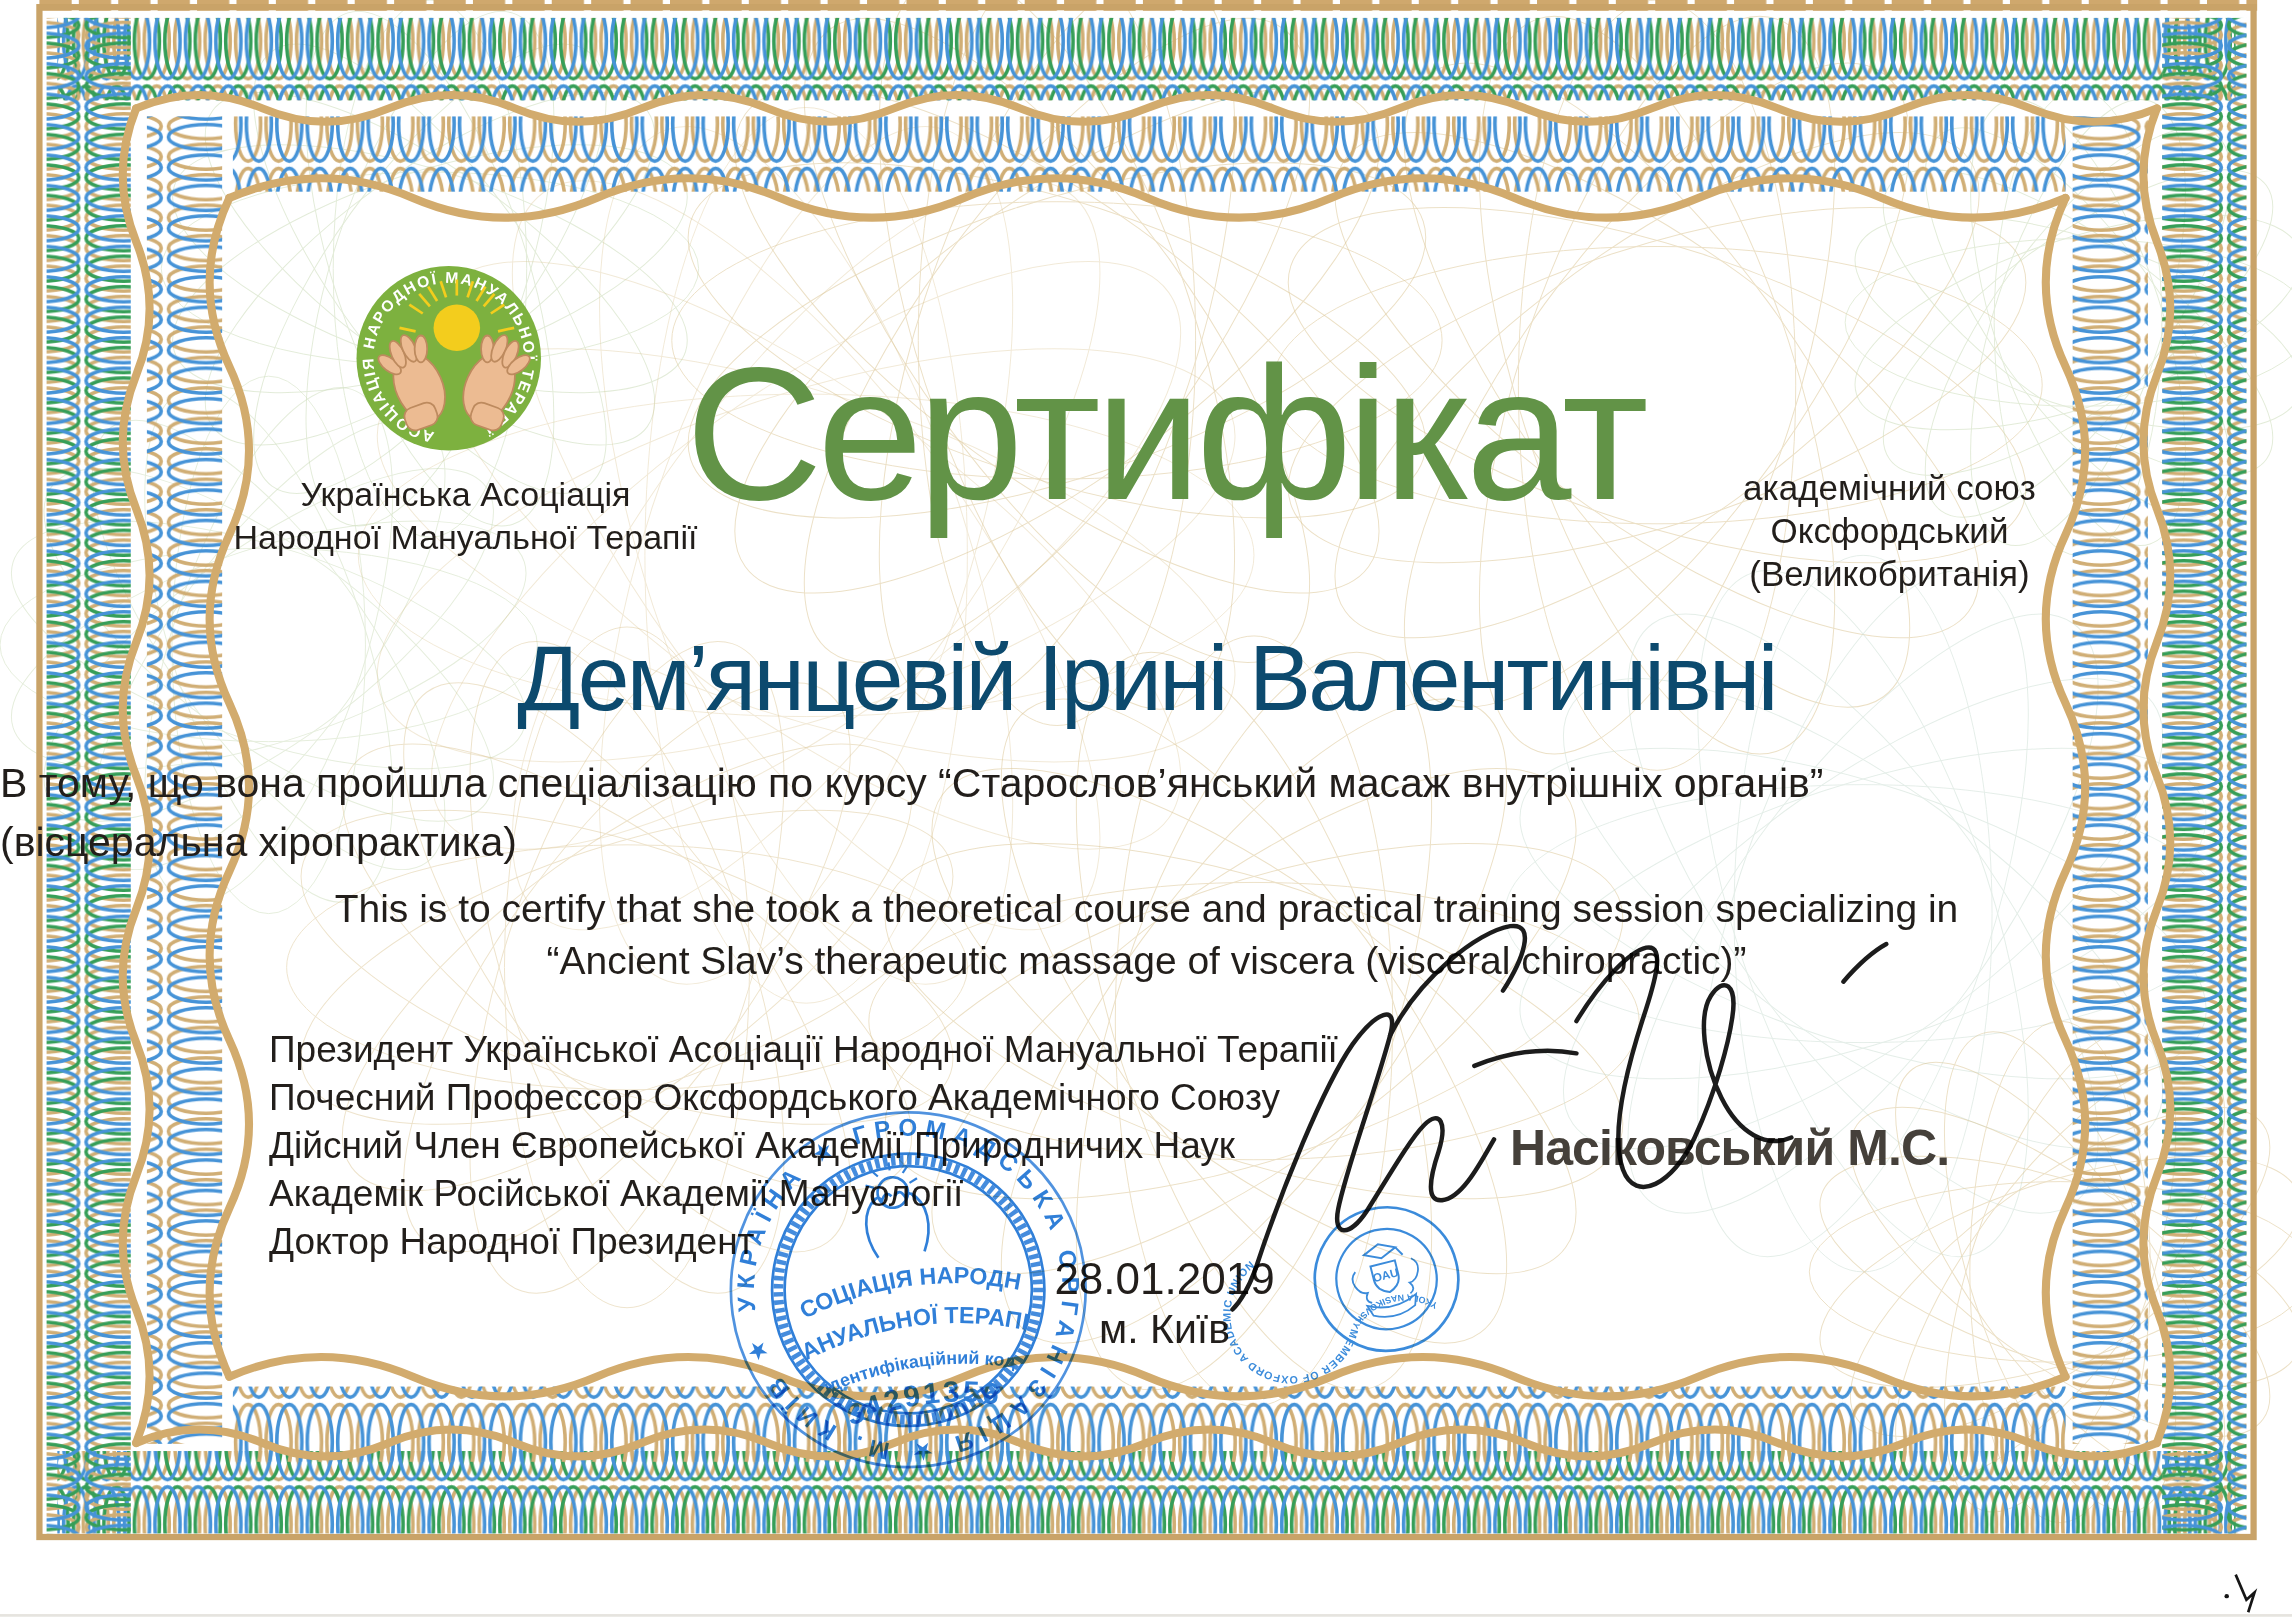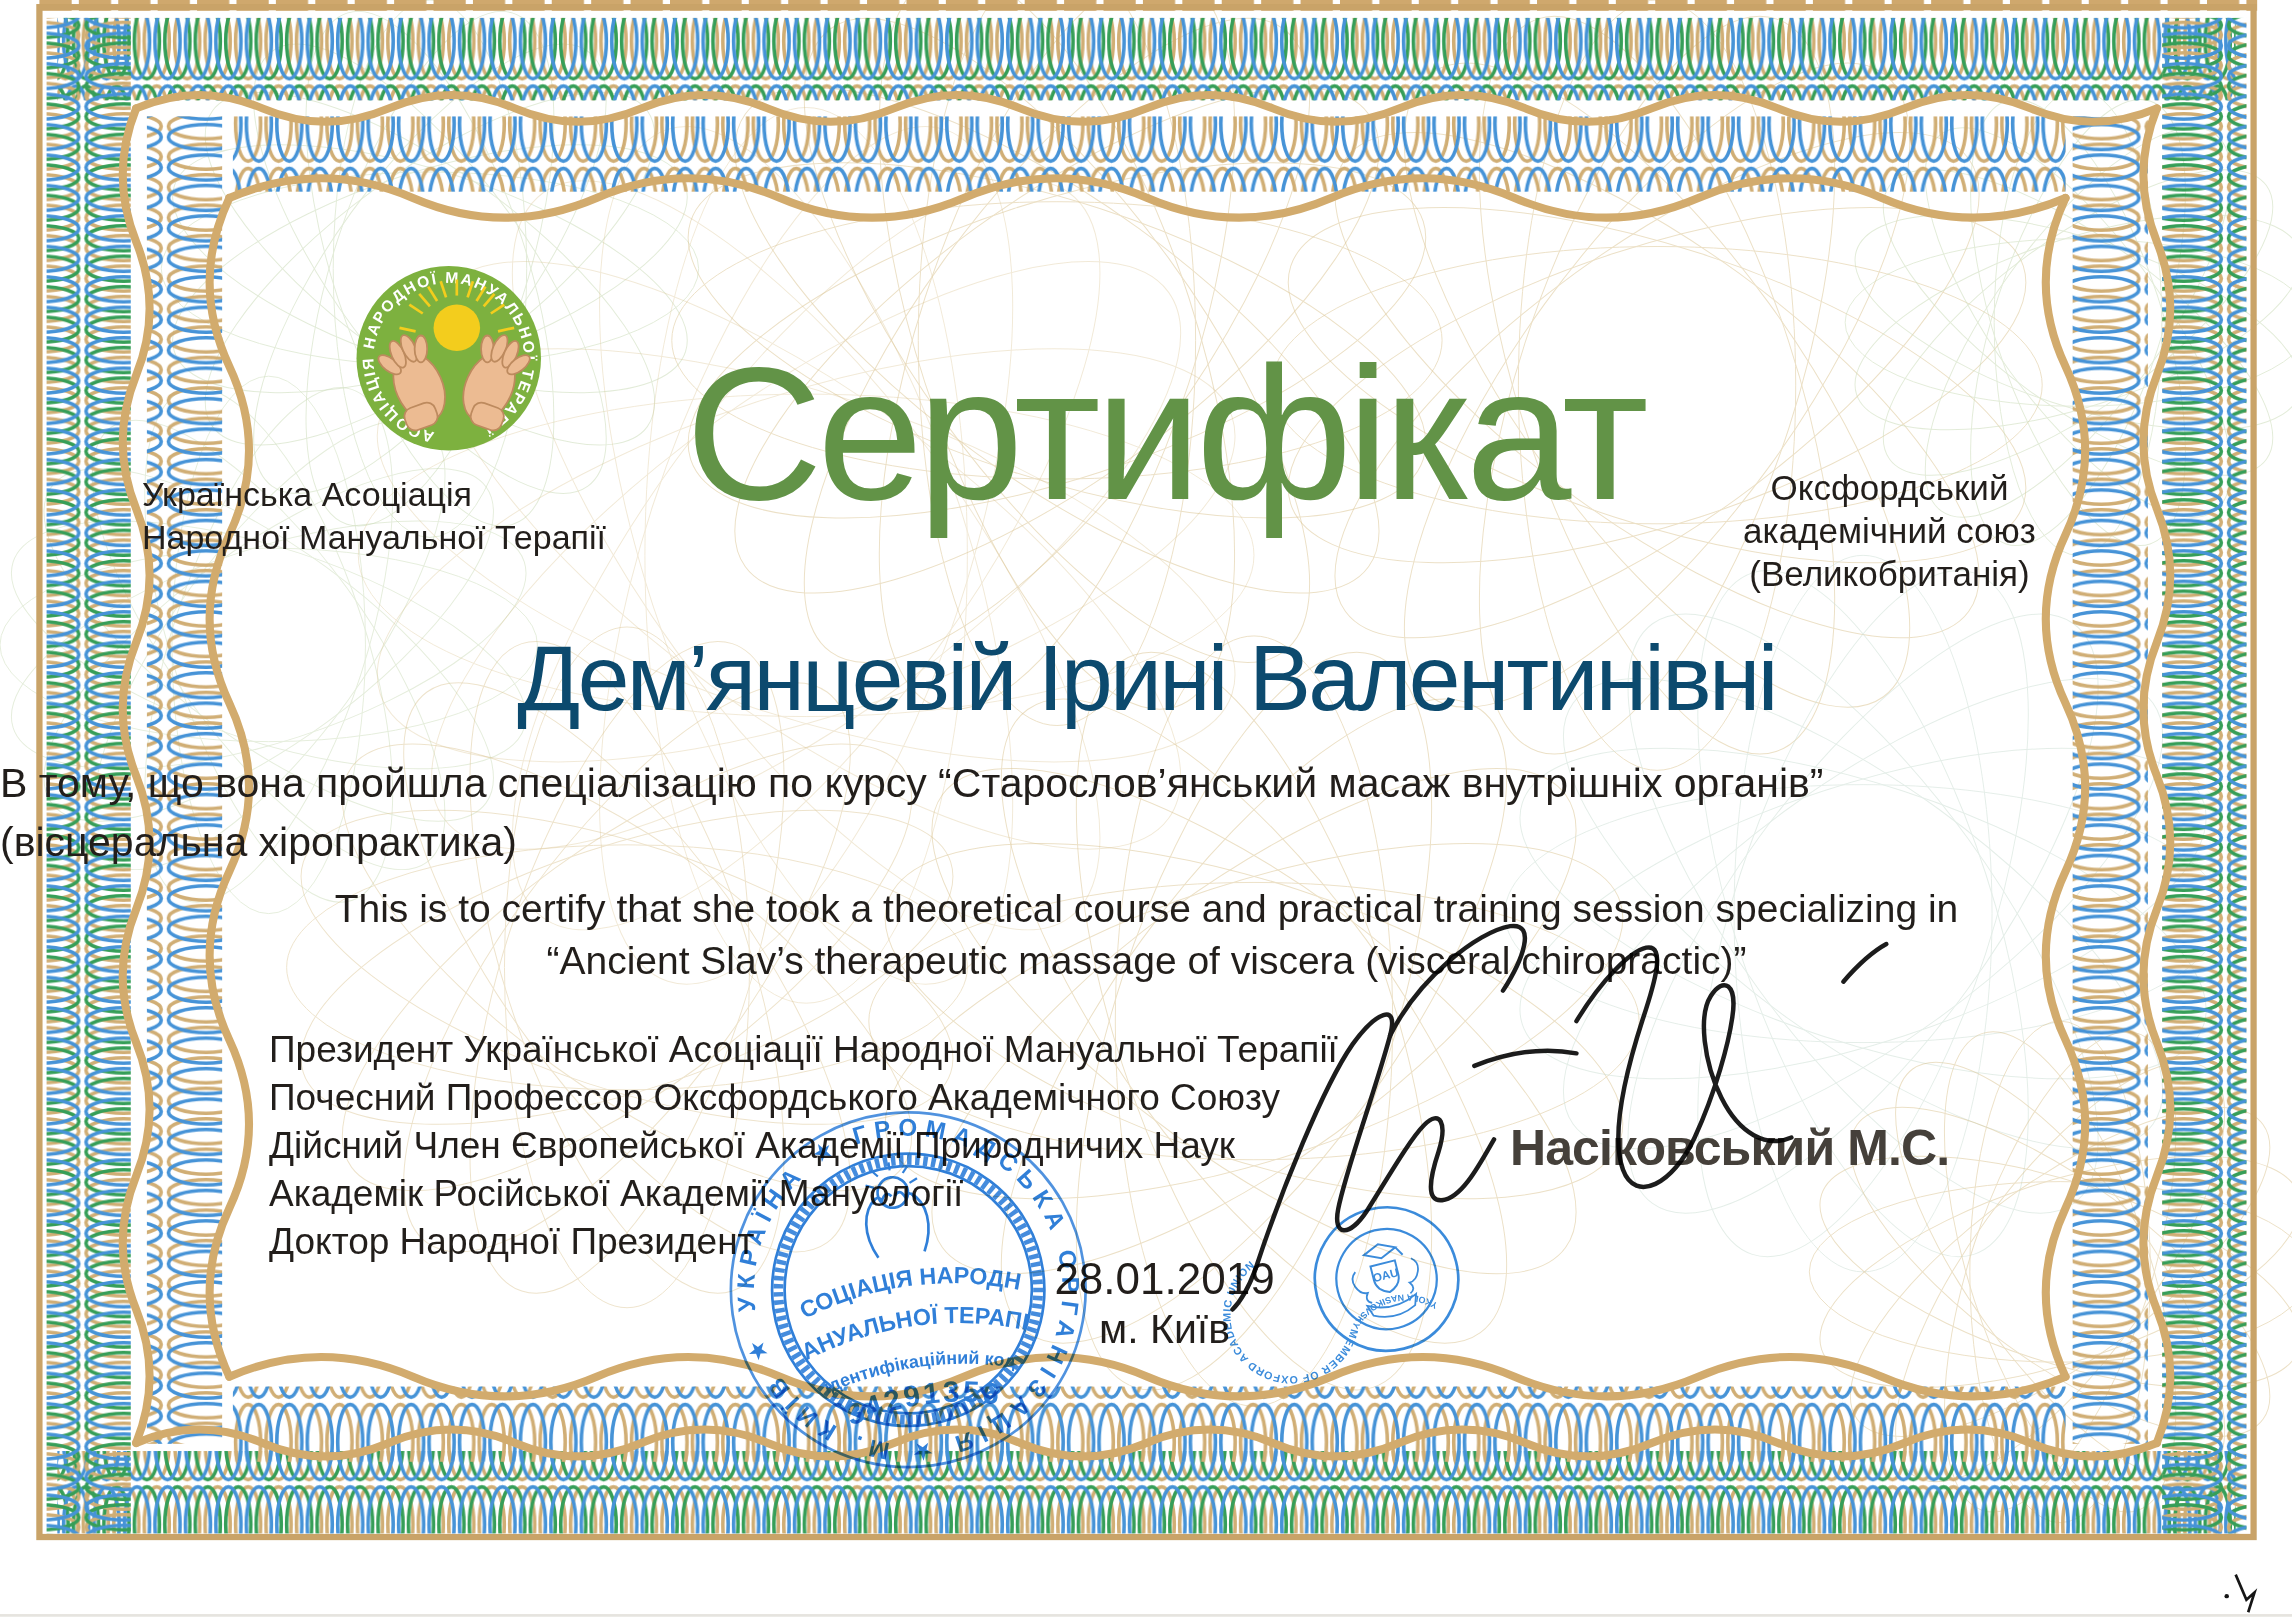--- a/index.html
+++ b/index.html
@@ -1,20 +1,20 @@
 <!DOCTYPE html>
 <html style="font-size:14.3px"><head>
 <meta charset="utf-8">
 <style>
   html,body{margin:0;padding:0;background:#ffffff;}
   .stage{position:relative;width:2293px;height:1623px;background:#ffffff;overflow:hidden;
          font-family:"Liberation Sans","DejaVu Sans",sans-serif;color:#221e1b;}
   .layer{position:absolute;left:0;top:0;width:2293px;height:1623px;pointer-events:none;}
   .txt{position:absolute;white-space:nowrap;}
-  .org-left{left:142px;top:473px;width:663px;font-size:34px;line-height:43px;font-weight:500;}
+  .org-left{left:134px;top:473px;width:663px;font-size:34px;line-height:43px;font-weight:500;text-align:center;}
   .partner{left:1612px;top:466px;width:555px;font-size:35px;line-height:43px;text-align:center;}
   .cert-title{left:18px;top:324px;width:2293px;text-align:center;font-size:190px;letter-spacing:-5.4px;
               color:#629347;font-weight:500;}
   .issued{left:0px;top:525px;width:2293px;text-align:center;font-size:66px;}
   .recipient{left:0px;top:625px;width:2293px;text-align:center;font-size:93px;letter-spacing:-2.7px;
              color:#0c4a6e;font-weight:500;}
   .stmt-uk{left:0px;top:754px;width:1847px;font-size:41px;line-height:59px;}
   .stmt-en{left:0px;top:883px;width:2293px;text-align:center;font-size:39px;line-height:52px;}
   .titles-block{left:269px;top:1026px;font-size:37px;line-height:48px;text-align:left;}
   .sig-name{left:1510px;top:1119px;font-size:50px;color:#45403a;letter-spacing:-0.9px;font-weight:bold;}
@@ -263,22 +263,22 @@
       <rect x="526" y="452" width="36" height="26" rx="10" transform="rotate(20 544 465)"></rect>
     </g>
   </svg>
 
   <div class="txt org-left">
     <div>Українська Асоціація</div>
     <div>Народної Мануальної Терапії</div>
   </div>
 
   <div class="txt partner">
+    <div>академічний союз</div>
     <div>Оксфордський</div>
-    <div>академічний союз</div>
     <div>(Великобританія)</div>
   </div>
 
   <div class="txt cert-title">Сертифікат</div>
   <div class="txt recipient">Дем’янцевій Ірині Валентинівні</div>
 
   <div class="txt stmt-uk">
     <div>В тому, що вона пройшла спеціалізацію по курсу  “Старослов’янський масаж внутрішніх органів”</div>
     <div>(вісцеральна хіропрактика)</div>
   </div>

